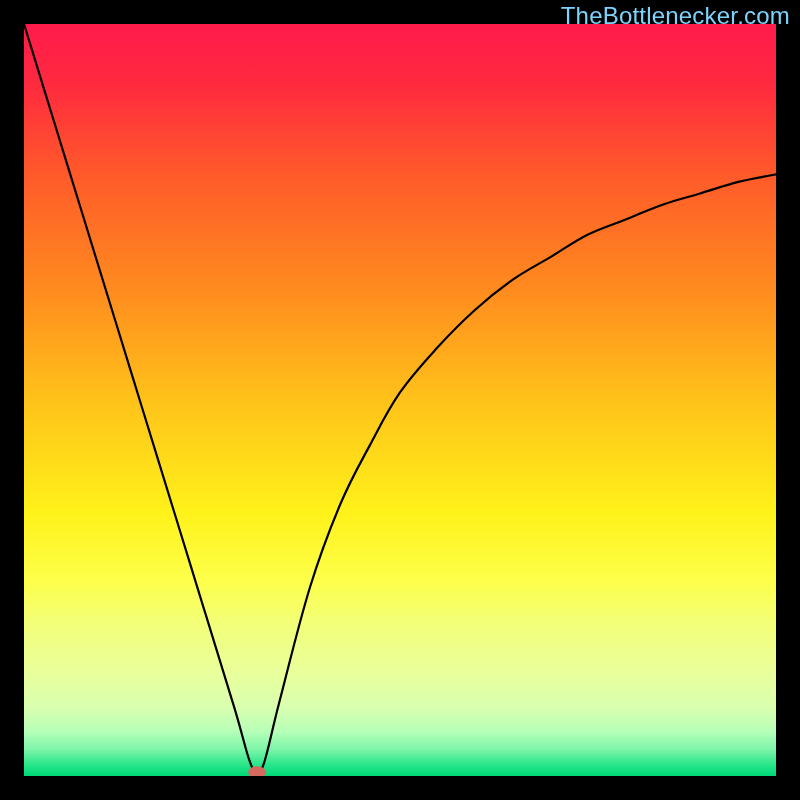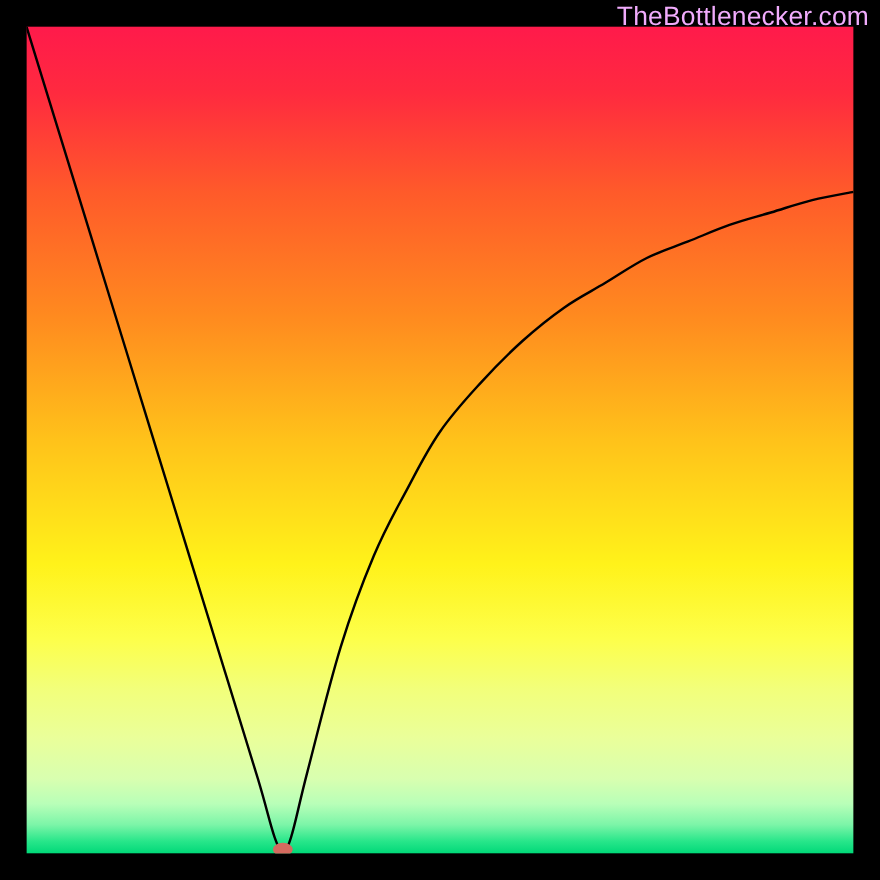--- a/index.html
+++ b/index.html
@@ -23,21 +23,21 @@
     position: absolute;
     left: 0;
     top: 0;
     width: 752px;
     height: 752px;
   }
   .watermark {
     position: absolute;
     top: 2px;
     right: 10px;
-    color: #f0abfc;
+    color: #7dd3fc;
     font-size: 24px;
     letter-spacing: 0.2px;
     user-select: none;
   }
 </style>
 </head>
 <body>
 
 <div class="watermark">TheBottlenecker.com</div>
 

